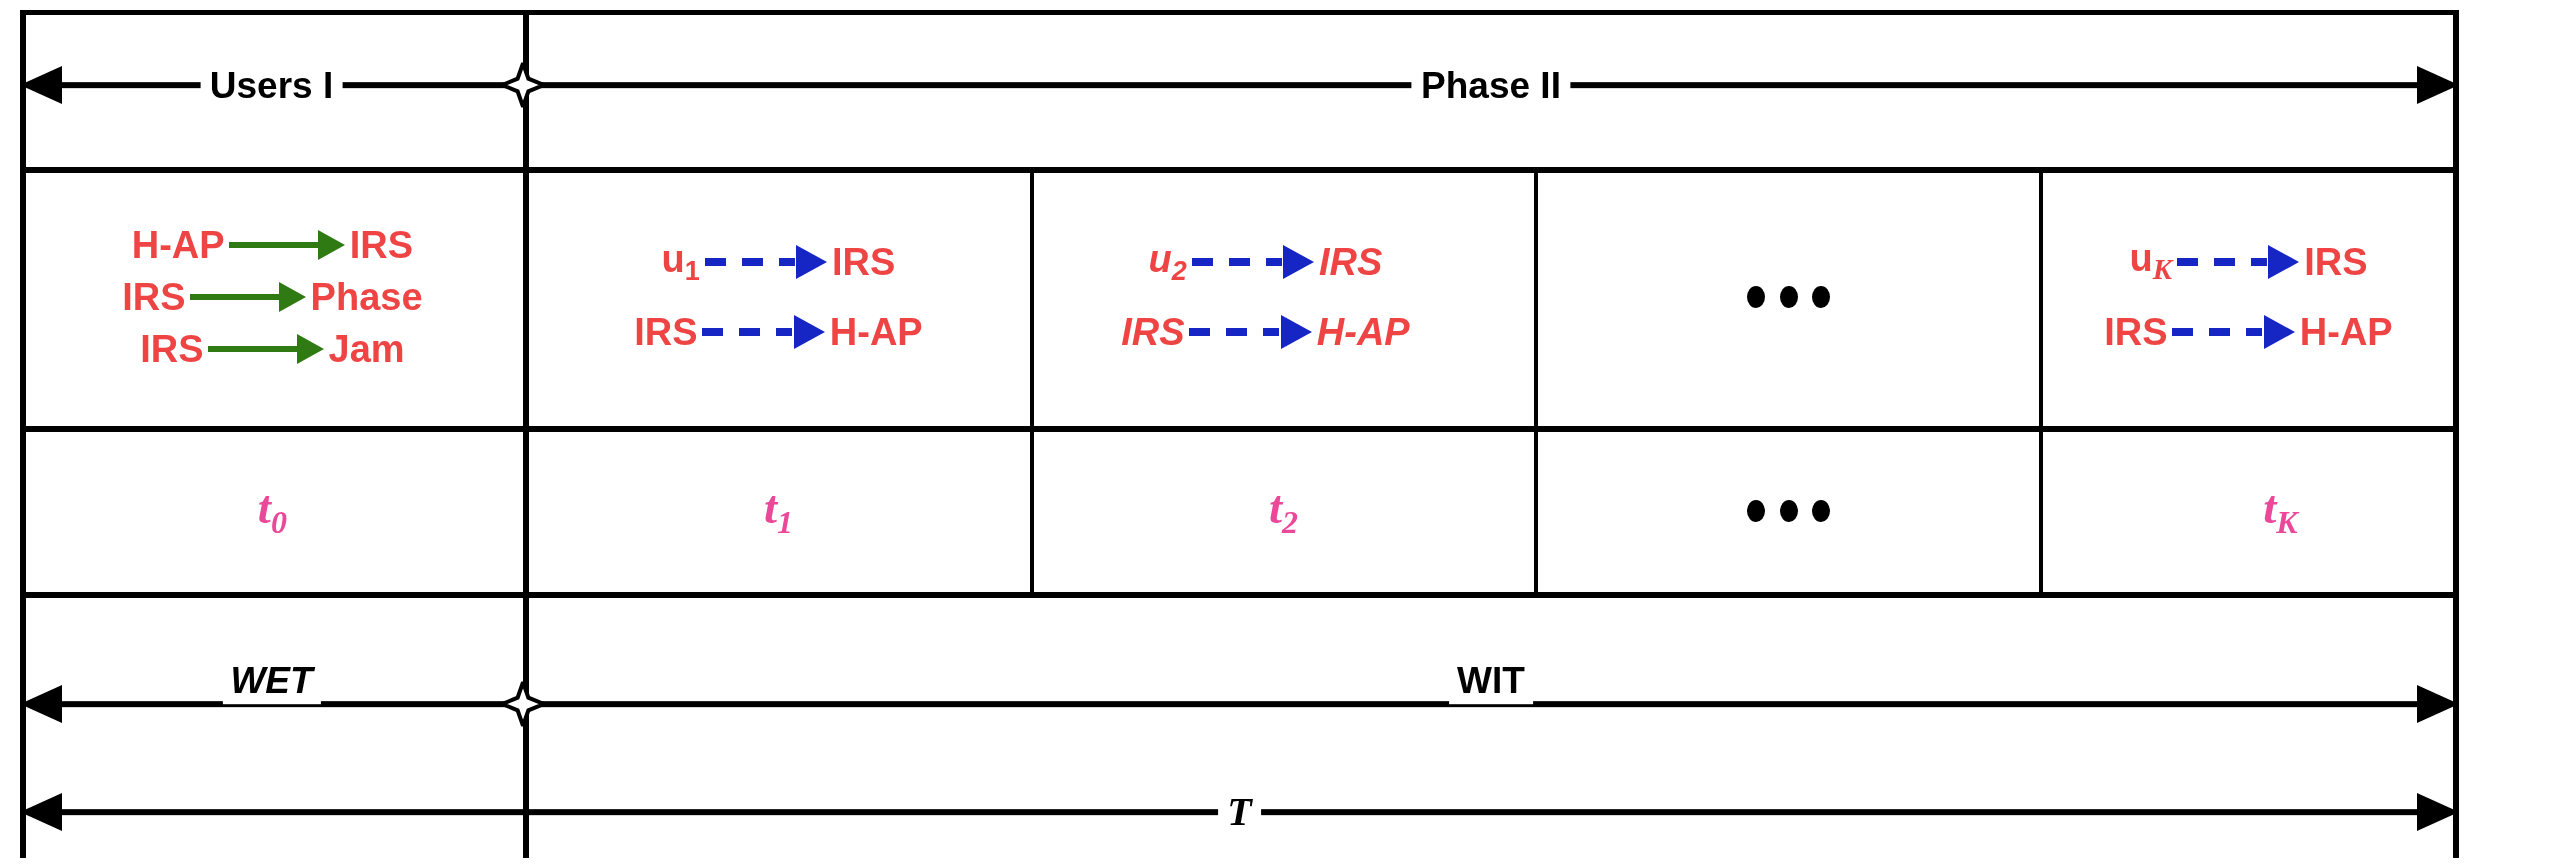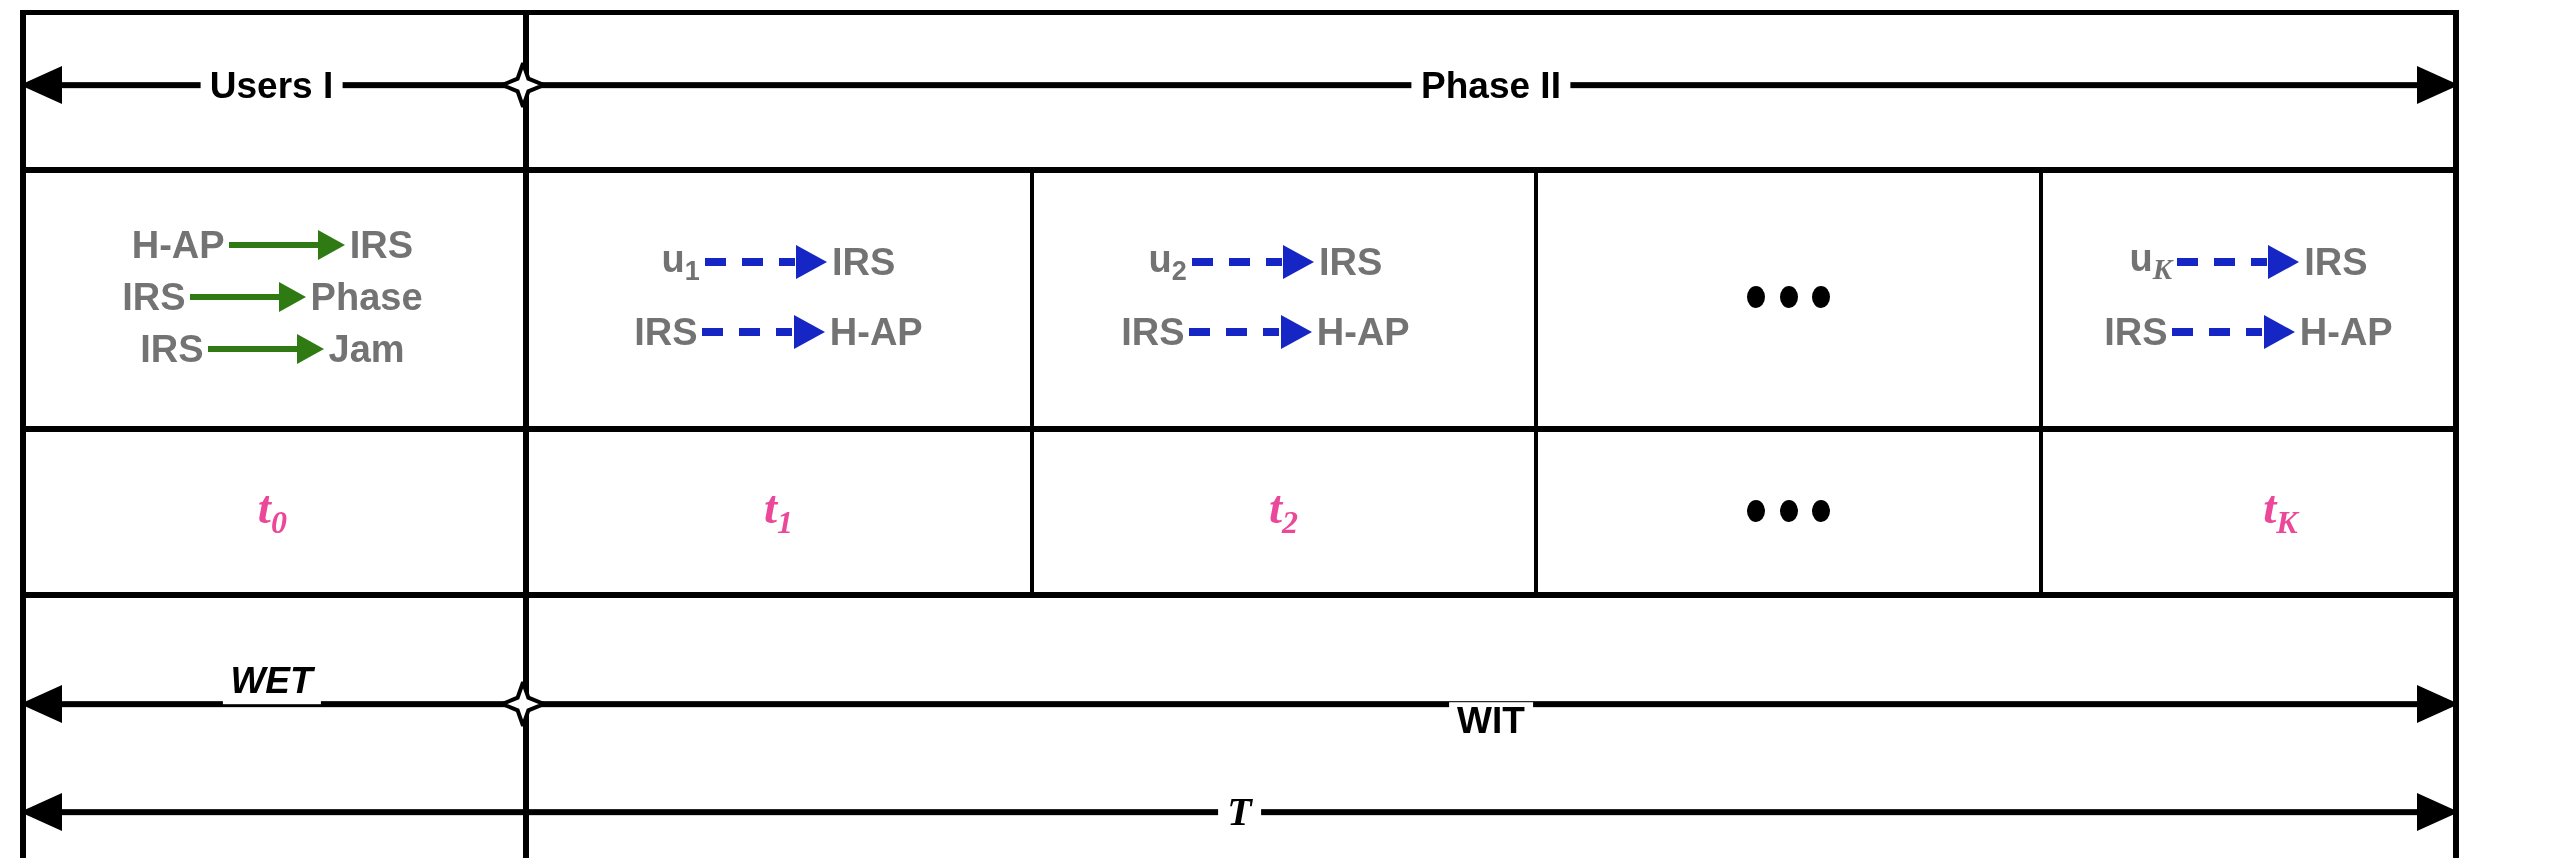--- a/index.html
+++ b/index.html
@@ -101,21 +101,21 @@
   .flowrow {
     display: flex;
     align-items: center;
     justify-content: center;
     white-space: nowrap;
     height: 52px;
   }
   .node {
     font-size: 38px;
     font-weight: bold;
-    color: #737373;
+    color: #ef4444;
     line-height: 1;
   }
   .node .sub {
     font-size: 27px;
     vertical-align: -0.28em;
     font-weight: bold;
   }
   .node .sub.ital {
     font-style: italic;
     font-family: "Liberation Serif", serif;
@@ -263,21 +263,21 @@
     <div class="flowrow">
       <span class="node">IRS</span>
       <span class="arrow-dashed">
         <span class="dashes" style="width:90px;"></span>
           <span class="head"></span>
       </span>
       <span class="node">H-AP</span>
     </div>
   </div>
 
-  <div class="cell" style="left:1034px; top:170px; width:463px; height:254px;">
+  <div class="cell" style="left:1034px; top:170px; width:463px; height:254px;font-style:italic;">
     <div class="flowrow" style="margin-bottom:18px;">
       <span class="node"><span>u</span><span class="sub">2</span></span>
       <span class="arrow-dashed">
         <span class="dashes" style="width:90px;"></span>
           <span class="head"></span>
       </span>
       <span class="node">IRS</span>
     </div>
     <div class="flowrow">
       <span class="node">IRS</span>
@@ -338,21 +338,21 @@
 
   <div class="measure" style="left:20px; top:704px; width:503px;">
     <div class="arrowhead left" style="left:0;"></div>
     <div class="shaft" style="left:40px; width:463px;"></div>
     <div class="measure-label above" style="left:50%;font-style:italic;">WET</div>
   </div>
 
   <div class="measure" style="left:523px; top:704px; width:1936px;">
     <div class="shaft" style="left:0; width:1895px;"></div>
     <div class="arrowhead right" style="right:0;"></div>
-    <div class="measure-label above" style="left:50%;margin-top:40px;">WIT</div>
+    <div class="measure-label above" style="left:50%;">WIT</div>
   </div>
 
   <svg class="star" style="left:523px; top:704px;" viewBox="0 0 100 100">
     <polygon points="50,2 62,36 96,50 62,64 50,98 38,64 4,50 38,36" fill="#ffffff" stroke="#000000" stroke-width="9" stroke-linejoin="miter"></polygon>
   </svg>
 
   <div class="measure" style="left:20px; top:812px; width:2439px;">
     <div class="arrowhead left" style="left:0;"></div>
     <div class="shaft" style="left:40px; width:2358px;"></div>
     <div class="arrowhead right" style="right:0;"></div>

